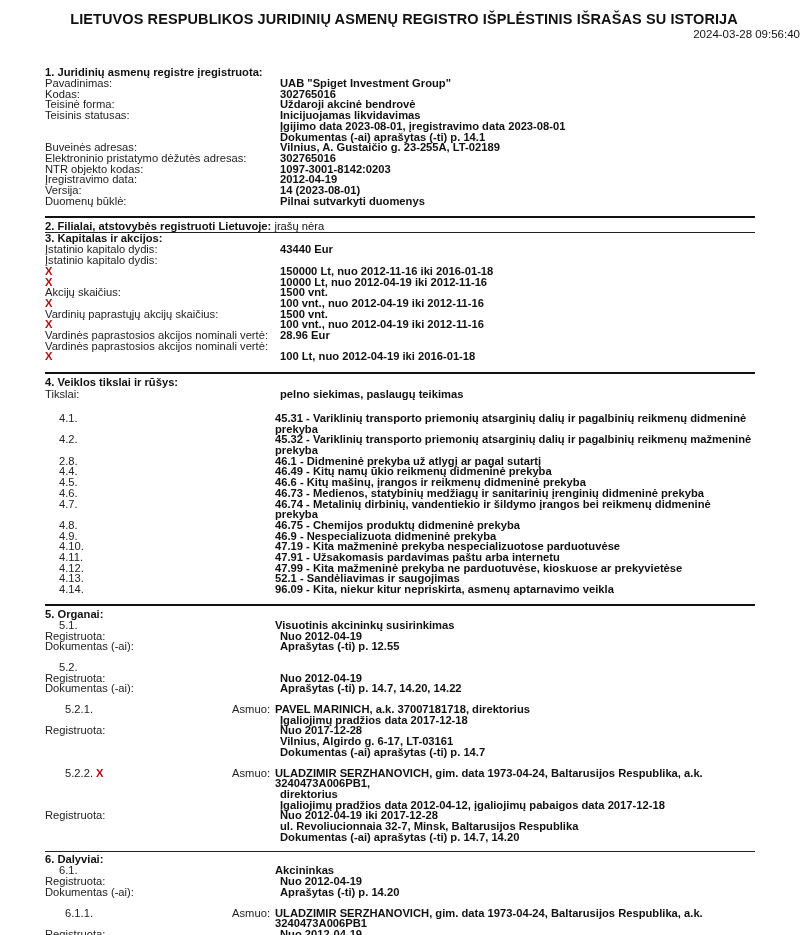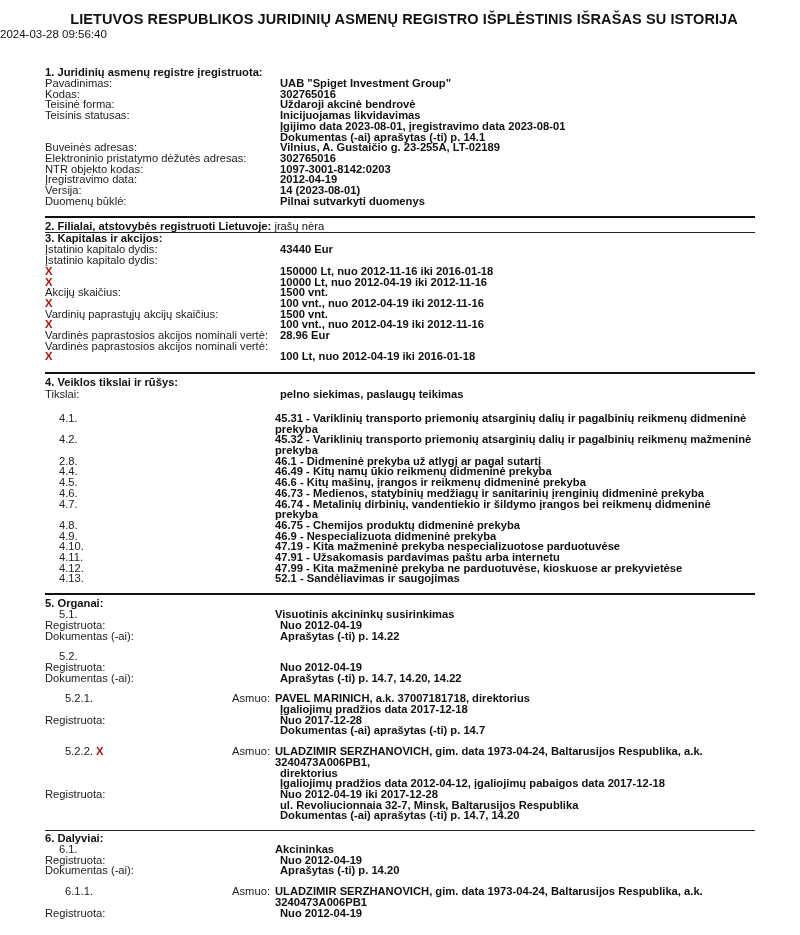--- a/index.html
+++ b/index.html
@@ -1,20 +1,20 @@
 <!DOCTYPE html>
 <html><head>
   <meta charset="utf-8">
   <style>
     html, body { margin: 0; padding: 0; background: #ffffff; }
     body { width: 800px; height: 935px; overflow: hidden; position: relative;
            font-family: "Liberation Sans", "DejaVu Sans", sans-serif; color: #111; font-size: 11.2px; }
     .title { position: absolute; top: 11px; left: 4px; width: 800px; text-align: center;
              font-weight: bold; font-size: 14.5px; letter-spacing: 0.1px; }
-    .subtitle { position: absolute; top: 28px; left: 0; width: 800px; text-align: left; font-size: 11.5px; }
+    .subtitle { position: absolute; top: 28px; left: 0; width: 800px; text-align: right; font-size: 11.5px; }
     .doc { position: absolute; left: 45px; top: 67px; width: 710px; }
     .sec-h { font-weight: bold; line-height: 11px; }
     .rule { border-top: 2px solid #111; margin: 0; }
     .rule.thin { border-top: 1.5px solid #222; }
     .row { display: flex; line-height: 10.7px; }
     .lbl { width: 230px; text-align: left; padding-right: 5px; flex: none; color: #222; }
     .num { width: 230px; flex: none; padding-left: 14px; box-sizing: border-box; color: #222; display: flex; }
     .numlbl { width: 230px; flex: none; display: flex; justify-content: space-between; }
     .numlbl .n { padding-left: 14px; color: #222; }
     .numlbl .l { padding-right: 5px; color: #222; text-align: right; }
@@ -199,40 +199,44 @@
           <span class="val">47.91 - Užsakomasis pardavimas paštu arba internetu</span>
         </div>
         <div class="row">
           <span class="num">4.12.</span>
           <span class="val">47.99 - Kita mažmeninė prekyba ne parduotuvėse, kioskuose ar prekyvietėse</span>
         </div>
         <div class="row">
           <span class="num">4.13.</span>
           <span class="val">52.1 - Sandėliavimas ir saugojimas</span>
         </div>
+        <div class="row">
+          <span class="num">4.14.</span>
+          <span class="val">96.09 - Kita, niekur kitur nepriskirta, asmenų aptarnavimo veikla</span>
+        </div>
       </div>
   </div>
   <div style="height:9px"></div>
   <div class="rule"></div>
 
   <div>
     <div class="sec-h" style="margin-top:3px">5. Organai:</div>
 
     <div>
       <div class="row">
         <span class="num">5.1.</span>
         <span class="val">Visuotinis akcininkų susirinkimas</span>
       </div>
       <div class="row">
         <span class="lbl">Registruota:</span>
         <span class="val">Nuo 2012-04-19</span>
       </div>
       <div class="row">
         <span class="lbl">Dokumentas (-ai):</span>
-        <span class="val">Aprašytas (-ti) p. 14.22</span>
+        <span class="val">Aprašytas (-ti) p. 12.55</span>
       </div>
     </div>
     <div class="gap"></div>
 
     <div>
       <div class="row">
         <span class="num">5.2.</span>
       </div>
       <div class="row">
         <span class="lbl">Registruota:</span>
@@ -254,20 +258,24 @@
         <span class="val">PAVEL MARINICH, a.k. 37007181718, direktorius</span>
       </div>
       <div class="row">
           <span class="lbl"></span>
           <span class="val">Įgaliojimų pradžios data 2017-12-18</span>
         </div>
       <div class="row">
         <span class="lbl">Registruota:</span>
         <span class="val">Nuo 2017-12-28</span>
       </div>
+      <div class="row">
+          <span class="lbl"></span>
+          <span class="val">Vilnius, Algirdo g. 6-17, LT-03161</span>
+        </div>
       <div class="row">
           <span class="lbl"></span>
           <span class="val">Dokumentas (-ai) aprašytas (-ti) p. 14.7</span>
         </div>
     </div>
     <div class="gap"></div>
 
     <div>
       <div class="row">
         <span class="numlbl">

